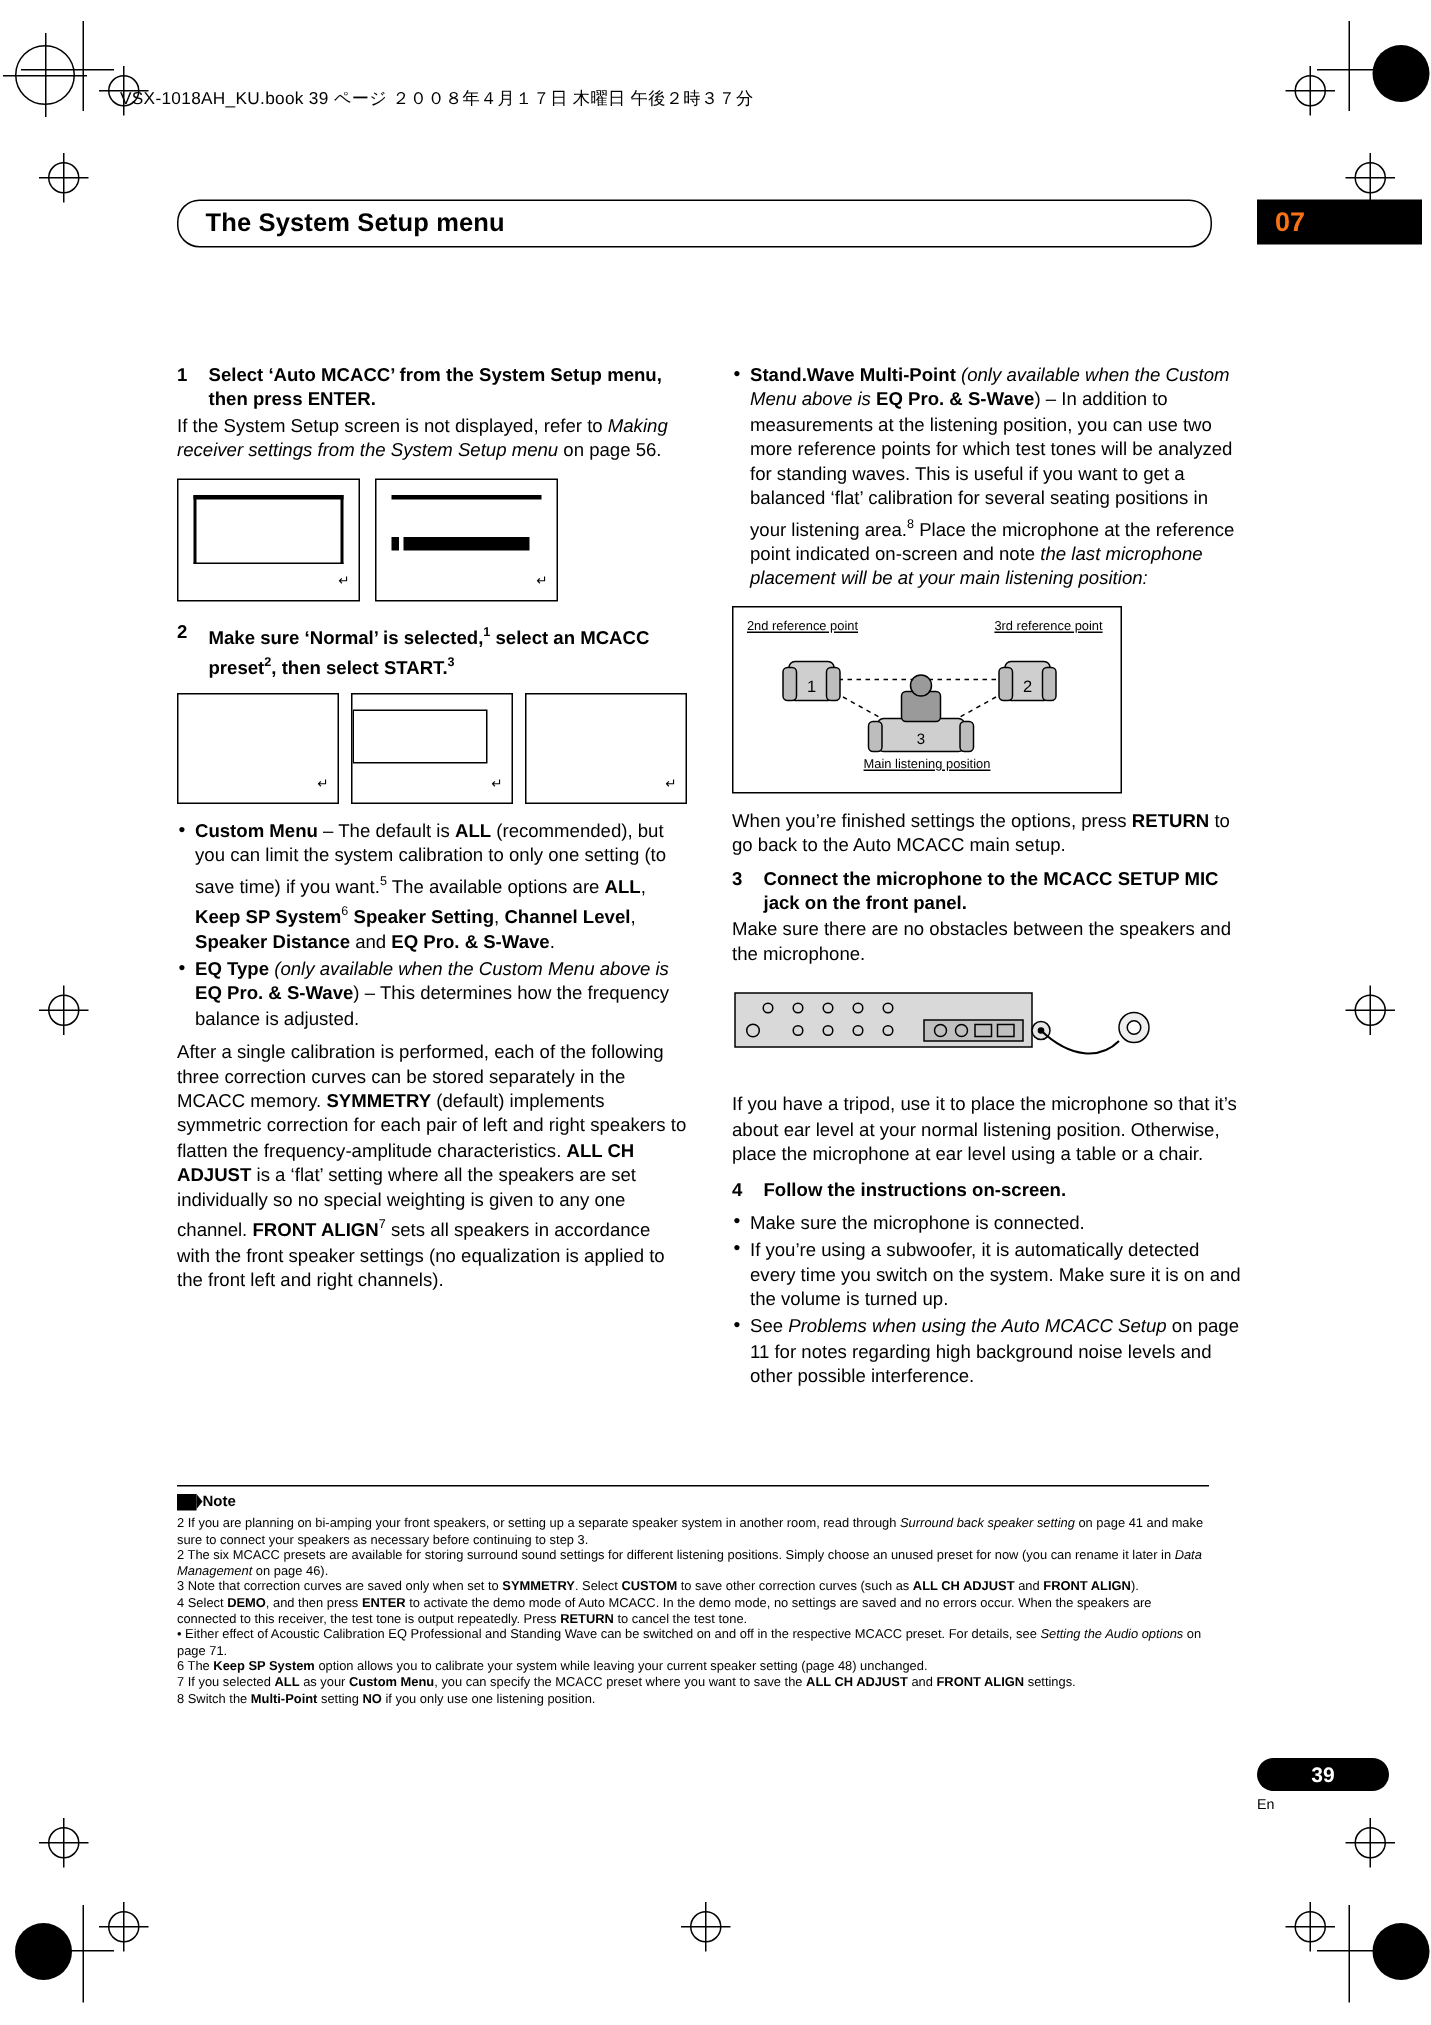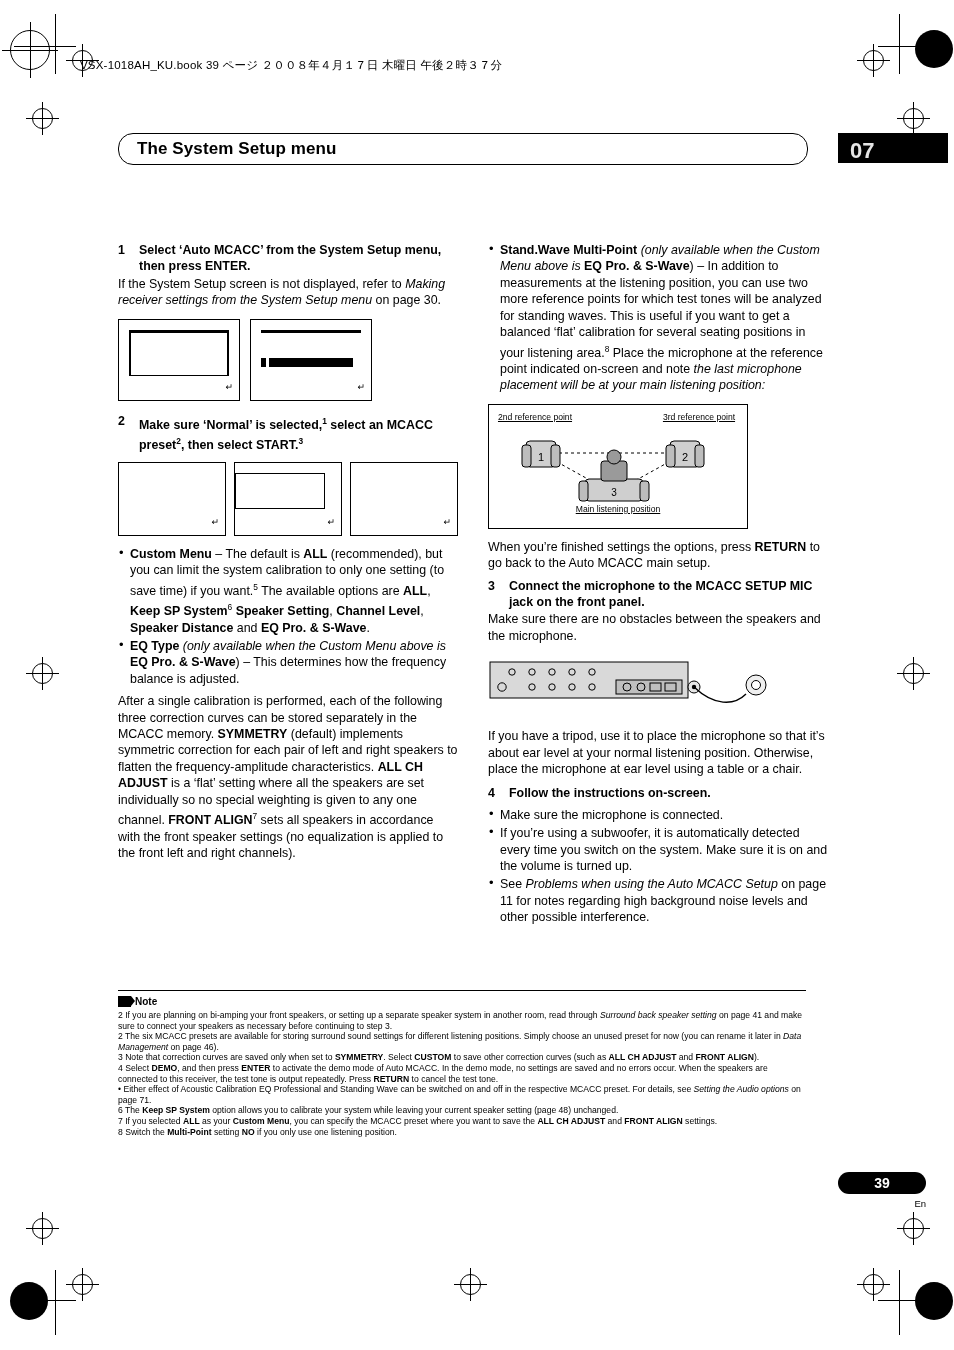--- a/index.html
+++ b/index.html
@@ -19,21 +19,21 @@
   .reg-small::before{left:50%;top:-7px;width:1px;height:33px;margin-left:-0.5px;}
   .reg-small::after{top:50%;left:-7px;height:1px;width:33px;margin-top:-0.5px;}
   .crop-v{position:absolute;width:1px;background:#000;}
   .crop-h{position:absolute;height:1px;background:#000;}
 
   
   .header-text{position:absolute;left:80px;top:58px;font-size:11.5px;letter-spacing:.2px;white-space:nowrap;}
   .title-bar{position:absolute;left:118px;top:133px;width:688px;height:30px;border:1.6px solid #000;border-radius:15px;}
   .title-bar .t{position:absolute;left:18px;top:5px;font-size:17px;font-weight:bold;letter-spacing:.1px;}
   .chap-box{position:absolute;left:838px;top:133px;width:110px;height:30px;background:#000;}
-  .chap-box .n{position:absolute;left:12px;top:5px;color:#e5e5e5;font-size:22px;font-weight:bold;}
+  .chap-box .n{position:absolute;left:12px;top:5px;color:#f97316;font-size:18px;font-weight:bold;}
 
   
   .col{position:absolute;top:242px;width:340px;font-size:12.4px;line-height:16.4px;}
   .col.left{left:118px;}
   .col.right{left:488px;}
   p{margin:0 0 0 0;}
   .b{font-weight:bold;}
   .i{font-style:italic;}
   .sup{font-size:8.4px;vertical-align:super;}
 
@@ -67,21 +67,21 @@
   .note-head{position:absolute;left:118px;top:996px;display:flex;align-items:center;gap:4px;}
   .note-flag{width:13px;height:11px;background:#000;position:relative;}
   .note-flag::after{content:"";position:absolute;right:-4px;top:0;border-top:5.5px solid transparent;border-bottom:5.5px solid transparent;border-left:4px solid #000;}
   .note-head .nt{font-size:10px;font-weight:bold;}
   .notes{position:absolute;left:118px;top:1010px;width:690px;font-size:8.6px;line-height:10.6px;}
   .notes p{margin:0;}
 
   
   .pagenum{position:absolute;left:838px;top:1172px;width:88px;height:22px;background:#000;border-radius:11px;}
   .pagenum span{position:absolute;left:0;right:0;top:3px;text-align:center;color:#fff;font-size:14px;font-weight:bold;}
-  .en{position:absolute;left:838px;top:1198px;width:88px;text-align:right;font-size:9.5px;}
+  .en{position:absolute;left:838px;top:1198px;width:88px;text-align:left;font-size:9.5px;}
 </style>
 </head>
 <body>
 
 <div class="page">
 
   <div class="reg-circle reg-big" style="left:10px;top:30px;"></div>
   <div class="reg-fill" style="left:915px;top:30px;"></div>
   <div class="reg-circle reg-small" style="left:72px;top:50px;"></div>
   <div class="reg-circle reg-small" style="left:863px;top:50px;"></div>
@@ -112,21 +112,21 @@
   <div class="chap-box">
     <div class="n">07</div>
   </div>
 
   <div class="col left">
 
     <div class="step">
       <div class="num">1</div>
       <div class="txt">Select ‘Auto MCACC’ from the System Setup menu, then press ENTER.</div>
     </div>
-    <p><span>If the System Setup screen is not displayed, refer to </span><span class="i">Making receiver settings from the System Setup menu</span><span> on page 30.</span></p>
+    <p><span>If the System Setup screen is not displayed, refer to </span><span class="i">Making receiver settings from the System Setup menu</span><span> on page 56.</span></p>
 
     <div class="shots">
       <div class="shot">
         <div class="bar" style="left:10px;top:10px;width:100px;height:3px;"></div>
         <div class="bar" style="left:10px;top:15px;width:100px;height:40px;border:0;background:#fff;"></div>
         <div class="line" style="left:10px;top:55px;width:100px;"></div>
         <div class="bar" style="left:10px;top:10px;width:2px;height:46px;"></div>
         <div class="bar" style="left:108px;top:10px;width:2px;height:46px;"></div>
         <div class="ret">↵</div>
       </div>

